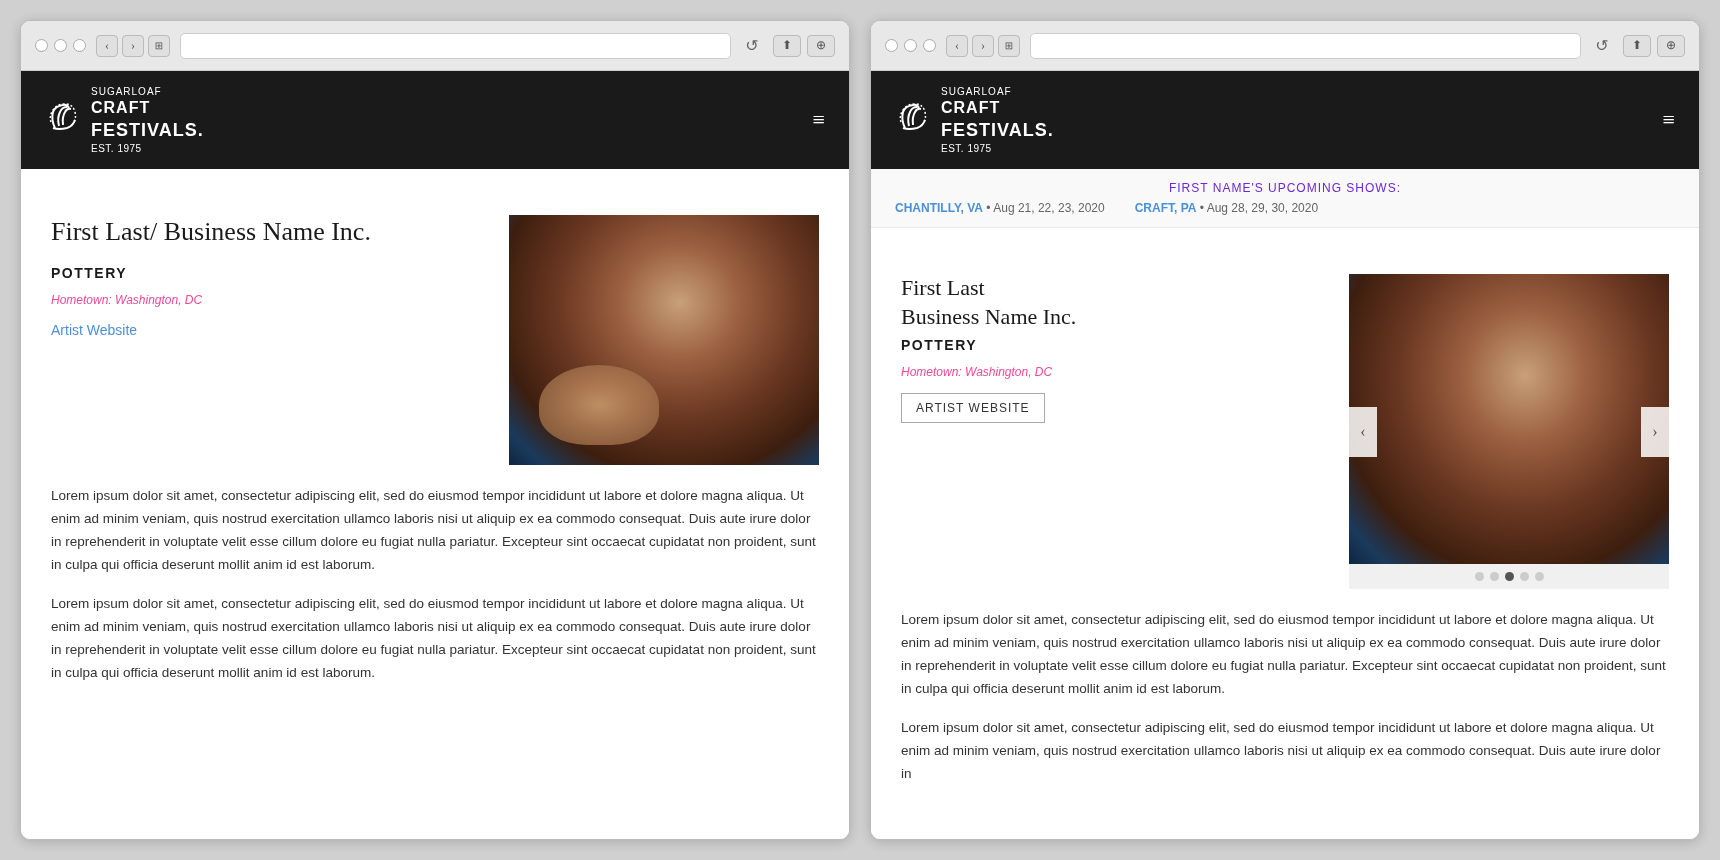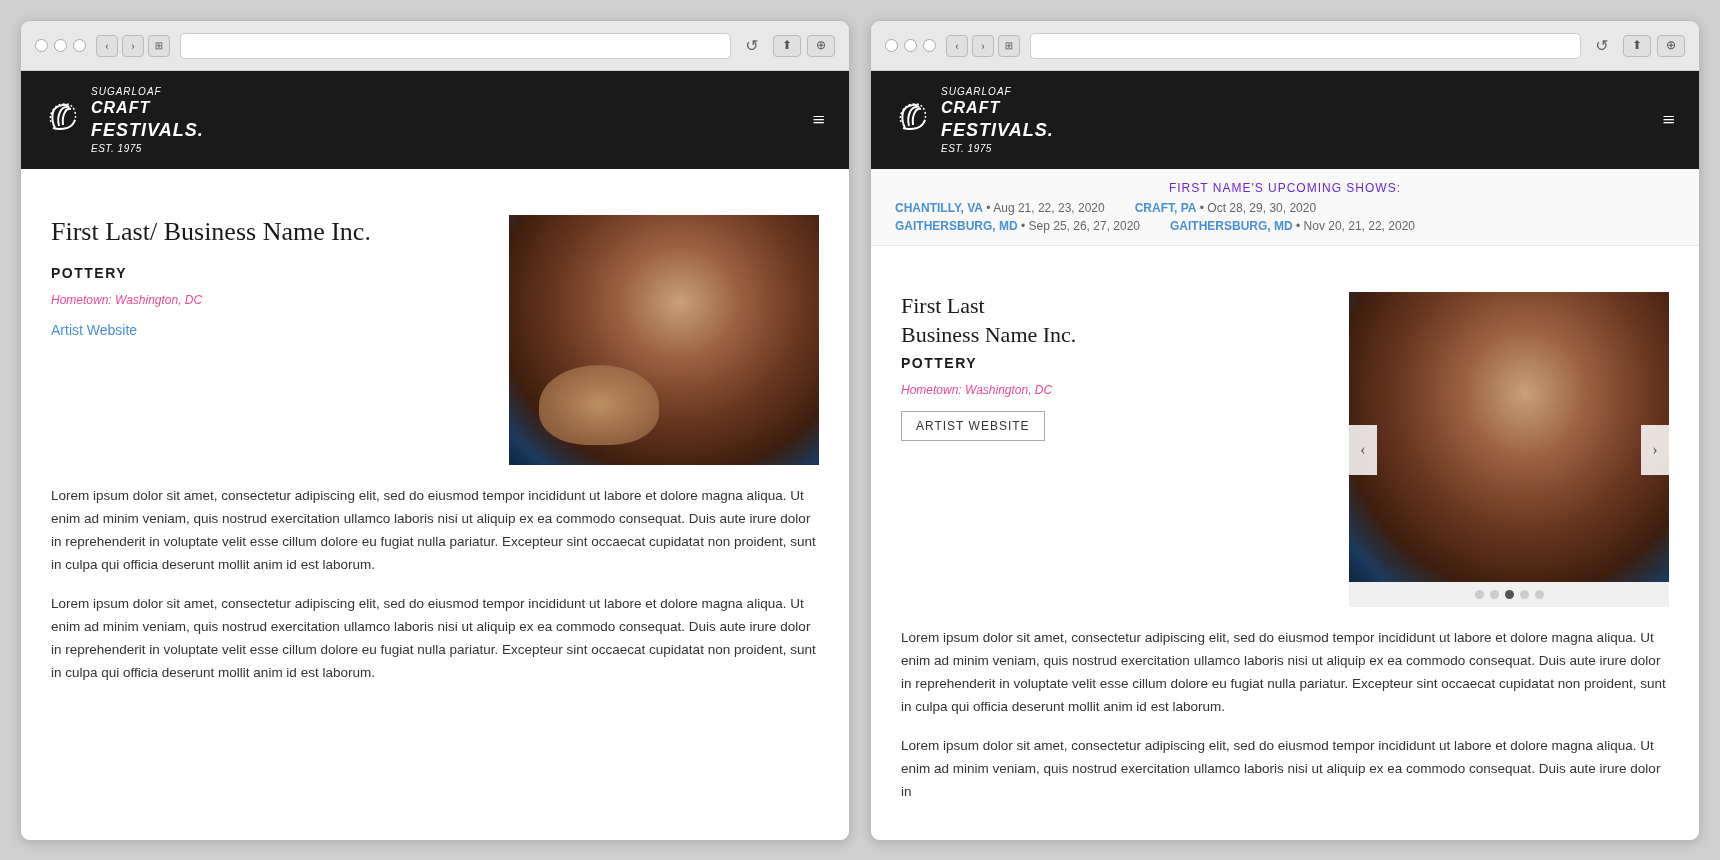--- a/index.html
+++ b/index.html
@@ -132,21 +132,20 @@
       padding: 14px 24px;
       display: flex;
       align-items: center;
       justify-content: space-between;
     }
 
     .logo-area {
       display: flex;
       align-items: center;
       gap: 10px;
-      font-style: italic;
     }
 
     .logo-icon {
       color: #fff;
       font-size: 28px;
       line-height: 1;
     }
 
     .logo-text {
       color: #fff;
@@ -455,31 +454,21 @@
 
     <div class="upcoming-shows">
       <div class="upcoming-label">FIRST NAME'S UPCOMING SHOWS:</div>
       <div class="show-row">
         <div class="show-item">
           <span class="show-city">CHANTILLY, VA</span>
           <span class="show-dates"> • <span>Aug 21, 22, 23, 2020</span></span>
         </div>
         <div class="show-item">
           <span class="show-city">CRAFT, PA</span>
-          <span class="show-dates"> • <span>Oct 28, 29, 30, 2020</span></span>
-        </div>
-      </div>
-      <div class="show-row" style="margin-top:4px;">
-        <div class="show-item">
-          <span class="show-city">GAITHERSBURG, MD</span>
-          <span class="show-dates"> • <span>Sep 25, 26, 27, 2020</span></span>
-        </div>
-        <div class="show-item">
-          <span class="show-city">GAITHERSBURG, MD</span>
-          <span class="show-dates"> • <span>Nov 20, 21, 22, 2020</span></span>
+          <span class="show-dates"> • <span>Aug 28, 29, 30, 2020</span></span>
         </div>
       </div>
     </div>
 
     <div class="artist-section">
       <div class="artist-top">
         <div class="artist-info">
           <h1 class="artist-name" style="font-size:22px; margin-bottom:6px;">
             <span>First Last</span><br>
             <span>Business Name Inc.</span>

